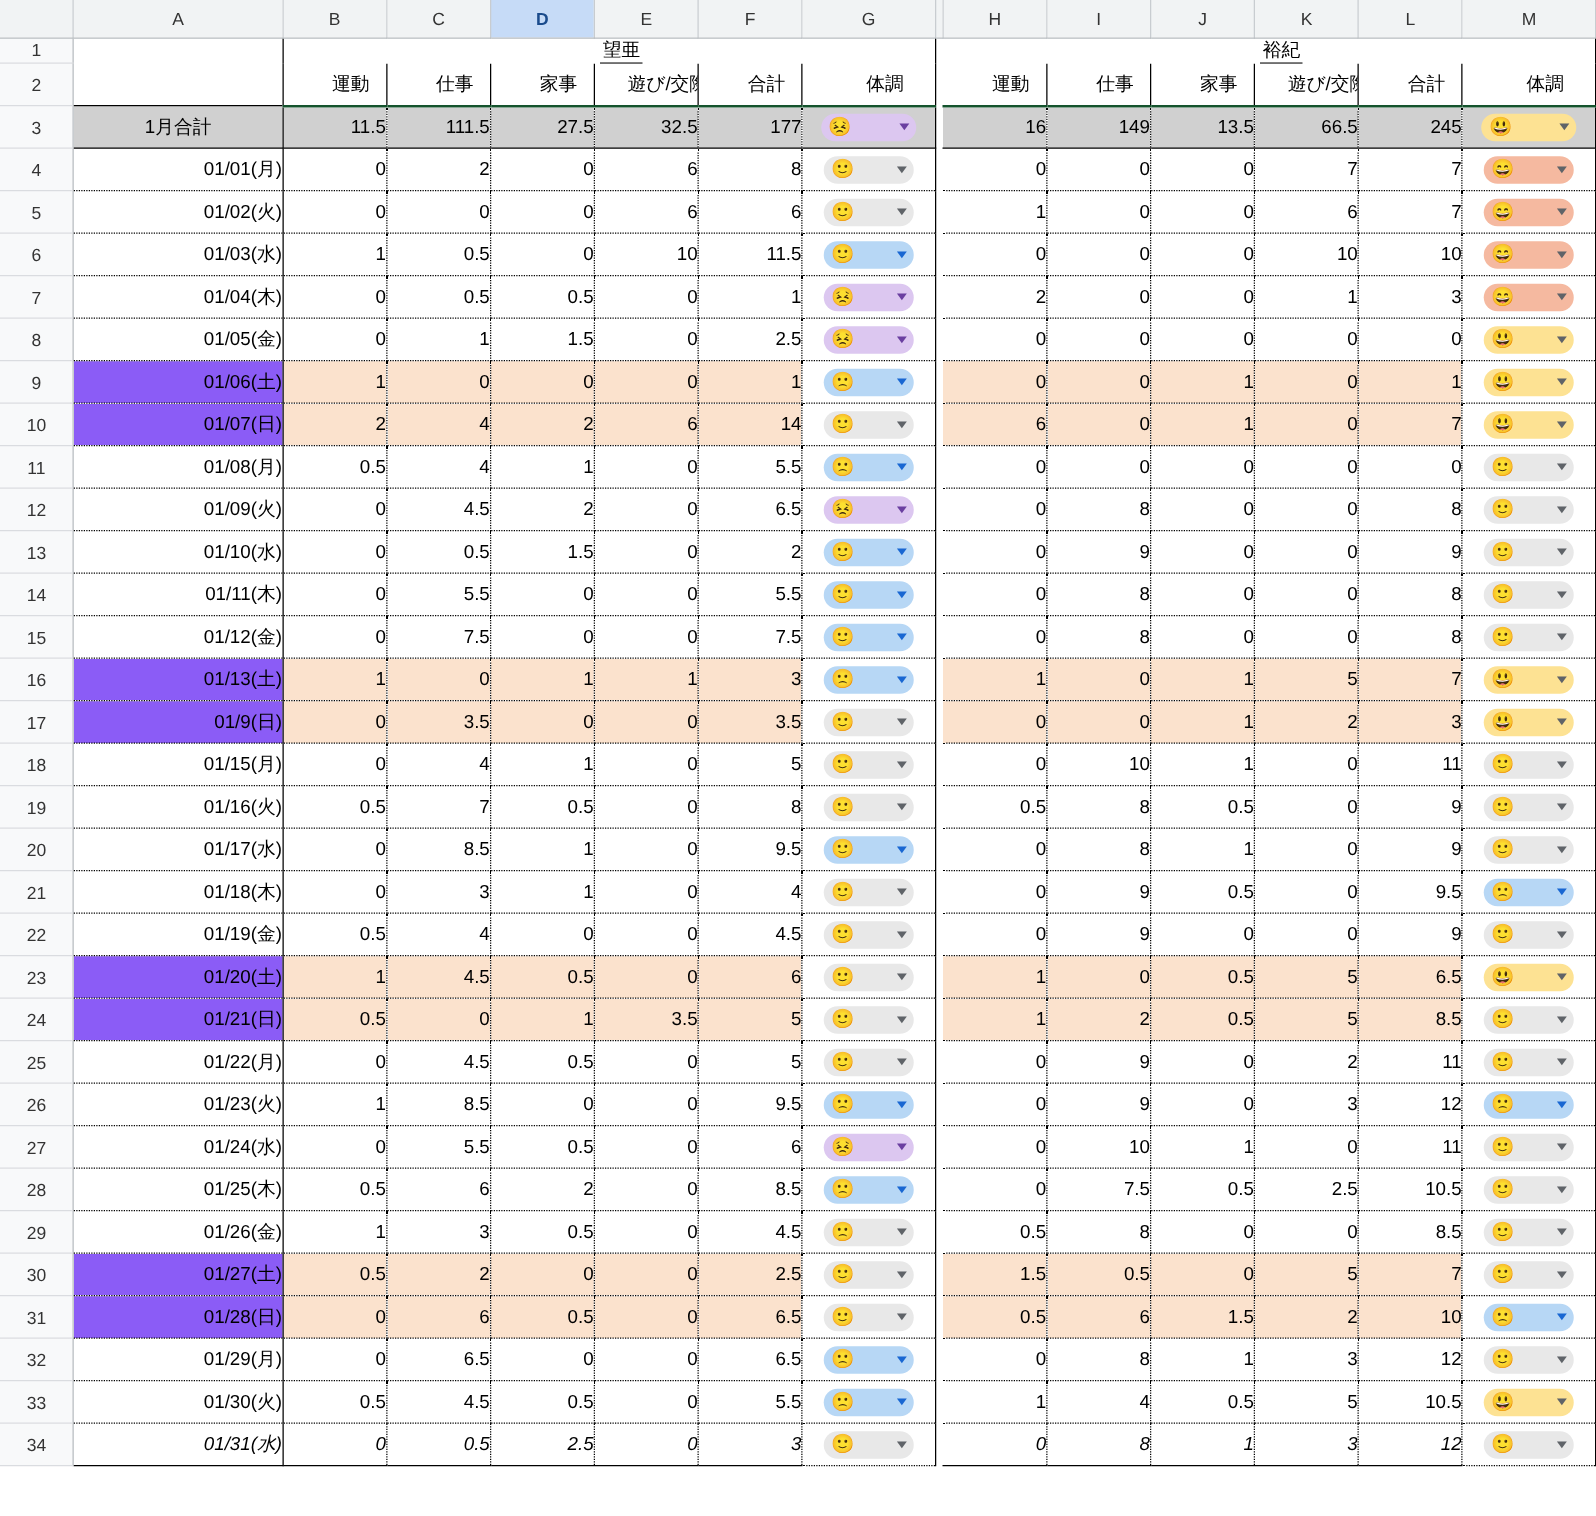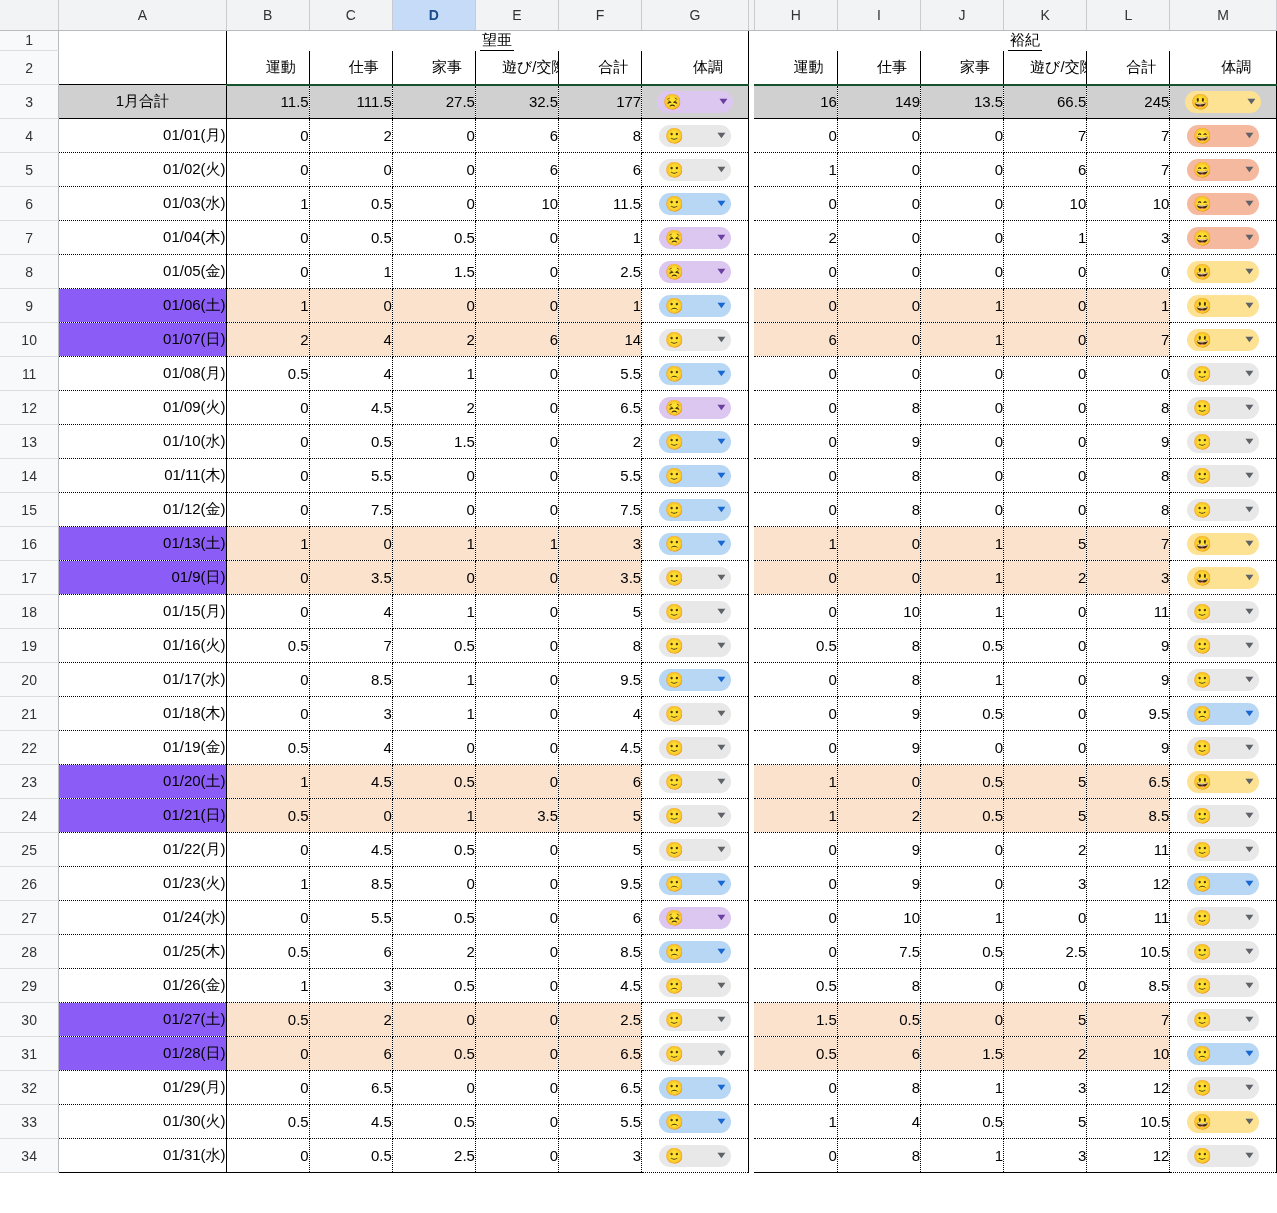--- a/index.html
+++ b/index.html
@@ -119,21 +119,21 @@
     font-size: 15px;
   }
   tr.totalrow td.datecell {
     background: #d0d0d0;
     text-align: center;
     border-bottom: 1px solid #000;
   }
   tr.totalrow td.moodcell { background: #d0d0d0; border-bottom: 1px solid #000;}
 
   
-  tr.lastrow td.cell, tr.lastrow td.datecell { border-bottom: 1px solid #000; }
+  tr.lastrow td.cell, tr.lastrow td.datecell { border-bottom: 1px solid #000; font-style: italic; }
 
   
   td.moodcell {
     border-right: 1px solid #000;
     border-bottom: 1px dotted #000;
     text-align: center;
     padding: 0 4px;
   }
   .chip {
     display: inline-flex;

